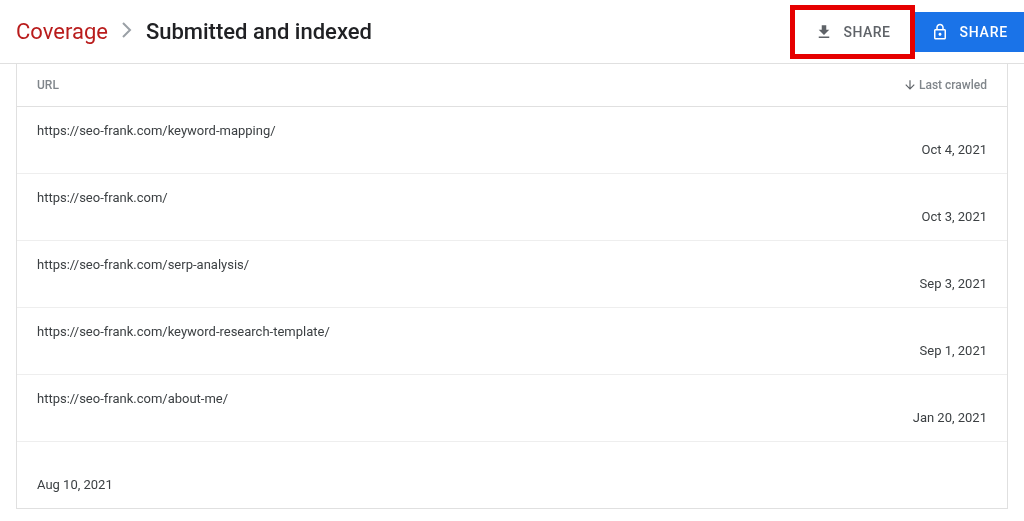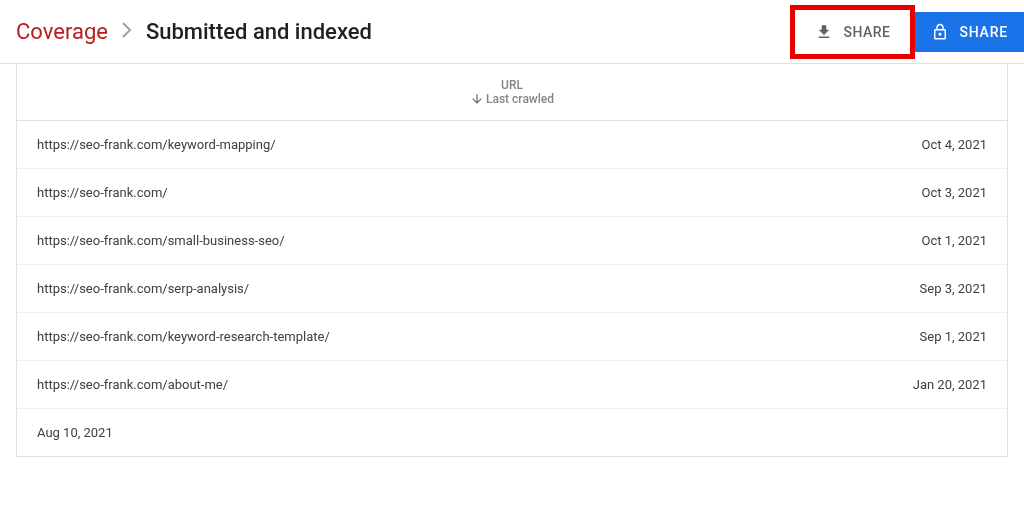--- a/index.html
+++ b/index.html
@@ -95,21 +95,20 @@
     }
     .table-header {
       display: flex;
       align-items: center;
       justify-content: space-between;
       padding: 14px 20px;
       border-bottom: 1px solid #e0e0e0;
       font-size: 12px;
       color: #80868b;
       font-weight: 500;
-      flex-direction: column;
     }
     .col-url {
       flex: 1;
     }
     .col-crawled {
       display: flex;
       align-items: flex-start;
       gap: 2px;
       cursor: pointer;
     }
@@ -130,20 +129,21 @@
     .table-row:last-child {
       border-bottom: none;
     }
     .row-url {
       flex: 1;
       color: #3c4043;
     }
     .row-date {
       color: #3c4043;
       text-align: right;
+      margin-top: 19px;
     }
   </style>
 </head>
 <body>
 
 <div class="header">
   <div class="breadcrumb">
     <span class="breadcrumb-link">Coverage</span>
     <span class="chevron">
       <svg width="10" height="16" viewBox="0 0 10 16" fill="none">
@@ -183,24 +183,20 @@
   <div id="table-body">
       <div class="table-row">
         <span class="row-url">https://seo-frank.com/keyword-mapping/</span>
         <span class="row-date">Oct 4, 2021</span>
       </div>
       <div class="table-row">
         <span class="row-url">https://seo-frank.com/</span>
         <span class="row-date">Oct 3, 2021</span>
       </div>
       <div class="table-row">
-        <span class="row-url">https://seo-frank.com/small-business-seo/</span>
-        <span class="row-date">Oct 1, 2021</span>
-      </div>
-      <div class="table-row">
         <span class="row-url">https://seo-frank.com/serp-analysis/</span>
         <span class="row-date">Sep 3, 2021</span>
       </div>
       <div class="table-row">
         <span class="row-url">https://seo-frank.com/keyword-research-template/</span>
         <span class="row-date">Sep 1, 2021</span>
       </div>
       <div class="table-row">
         <span class="row-url">https://seo-frank.com/about-me/</span>
         <span class="row-date">Jan 20, 2021</span>

